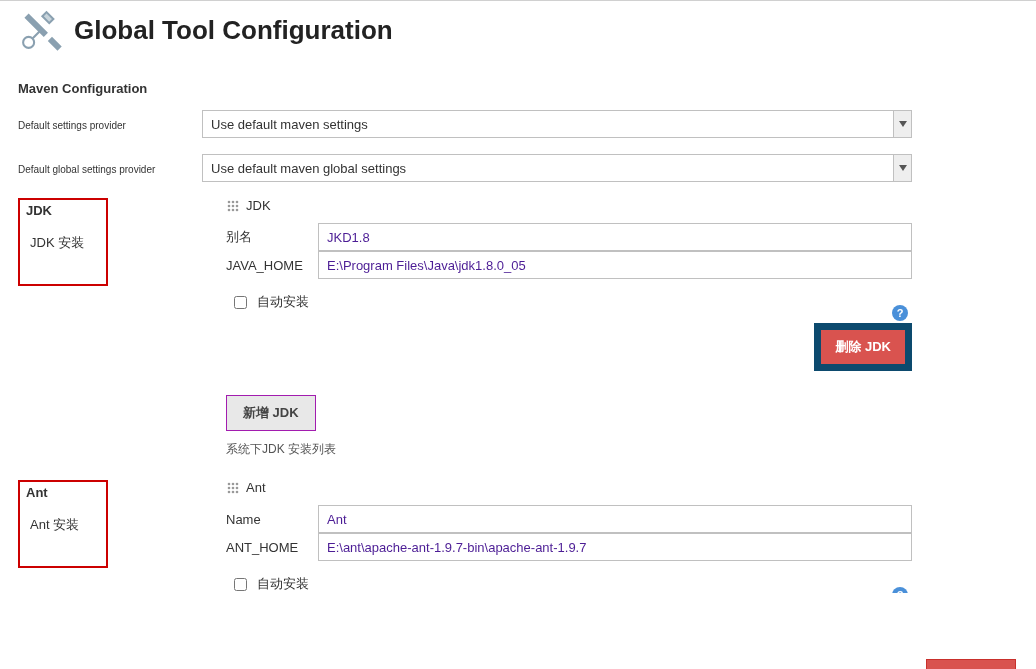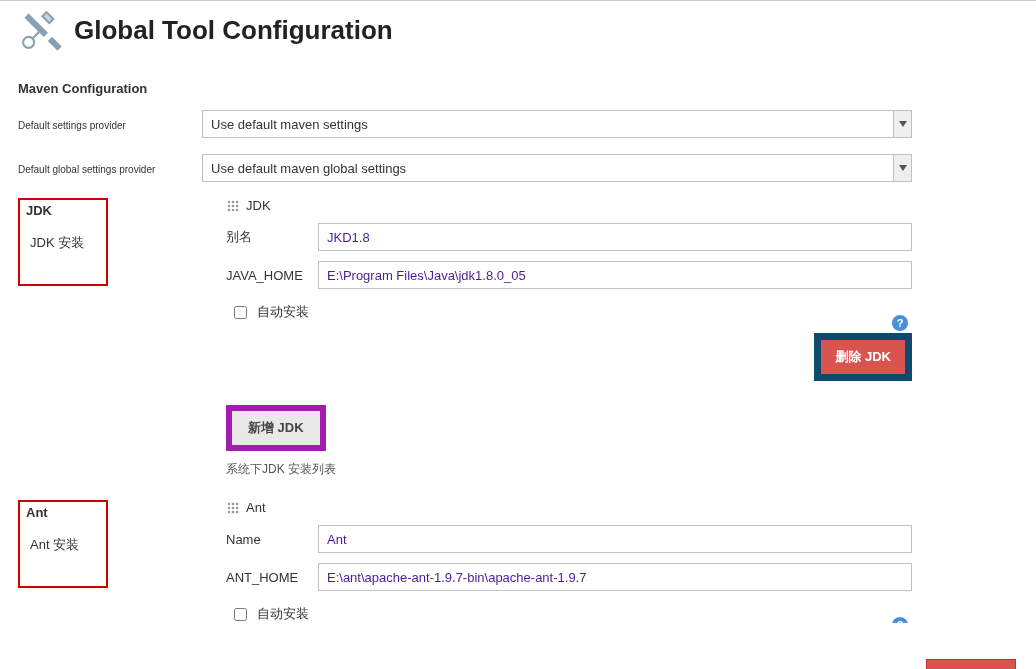--- a/index.html
+++ b/index.html
@@ -24,36 +24,36 @@
     .tool-left .highlight-box { border: 2px solid #cc0000; padding: 3px 6px 32px 6px; width: 90px; }
     .tool-left .highlight-box .cat-name { font-weight: bold; font-size: 13px; color: #333; margin-bottom: 16px; }
     .tool-left .highlight-box .cat-install { font-size: 13px; color: #333; margin-left: 4px; }
     .tool-right { flex: 1; }
     
     .drag-title-row { display: flex; align-items: center; gap: 6px; margin-bottom: 10px; }
     .drag-handle { width: 14px; height: 14px; display: inline-block; }
     .drag-handle svg { display: block; }
     .tool-name-label { font-size: 13px; color: #333; }
     
-    .field-row { display: flex; align-items: center; margin-bottom: 10px; }
+    .field-row { display: flex; align-items: center; }
     .field-row .sub-label { width: 92px; font-size: 13px; color: #333; }
     .field-row .sub-control { flex: 1; }
     .text-input { width: 100%; height: 28px; border: 1px solid #c0c0c0; padding: 0 8px; font-size: 13px; color: #4c1d95; }
     
     .checkbox-row { display: flex; align-items: center; gap: 10px; margin: 14px 0 0 8px; }
     .checkbox-row input[type=checkbox] { width: 13px; height: 13px; }
     .checkbox-row span { font-size: 13px; }
     .help-circle { position: absolute; right: 4px; }
     .help-icon { width: 16px; height: 16px; border-radius: 50%; background: #4a90d9; color: #fff; display: flex; align-items: center; justify-content: center; font-size: 11px; font-weight: bold; }
     
     .right-actions { display: flex; justify-content: flex-end; margin-top: 12px; }
     .btn-danger { background: #d9534f; color: #fff; border: 7px solid #0c4a6e; padding: 8px 14px; font-size: 13px; font-weight: bold; cursor: pointer; }
     
     .btn-add-wrap { margin-top: 24px; }
-    .btn-default { background: #e8e8e8; border: 6px solid #a21caf; padding: 8px 16px; font-size: 13px; font-weight: bold; color: #444; cursor: pointer; }
+    .btn-default { background: #e8e8e8; border: 1px solid #a21caf; padding: 8px 16px; font-size: 13px; font-weight: bold; color: #444; cursor: pointer; }
     .list-desc { font-size: 12px; color: #555; margin-top: 10px; }
     
     .spacer-sm { height: 6px; }
     .rel { position: relative; }
     
     .ant-bottom-right { position: fixed; bottom: 0; right: 20px; }
     .partial-red { background: #d9534f; width: 90px; height: 10px; border: 1px solid #c9302c; border-bottom: none; }
   </style>
 </head>
 <body>

